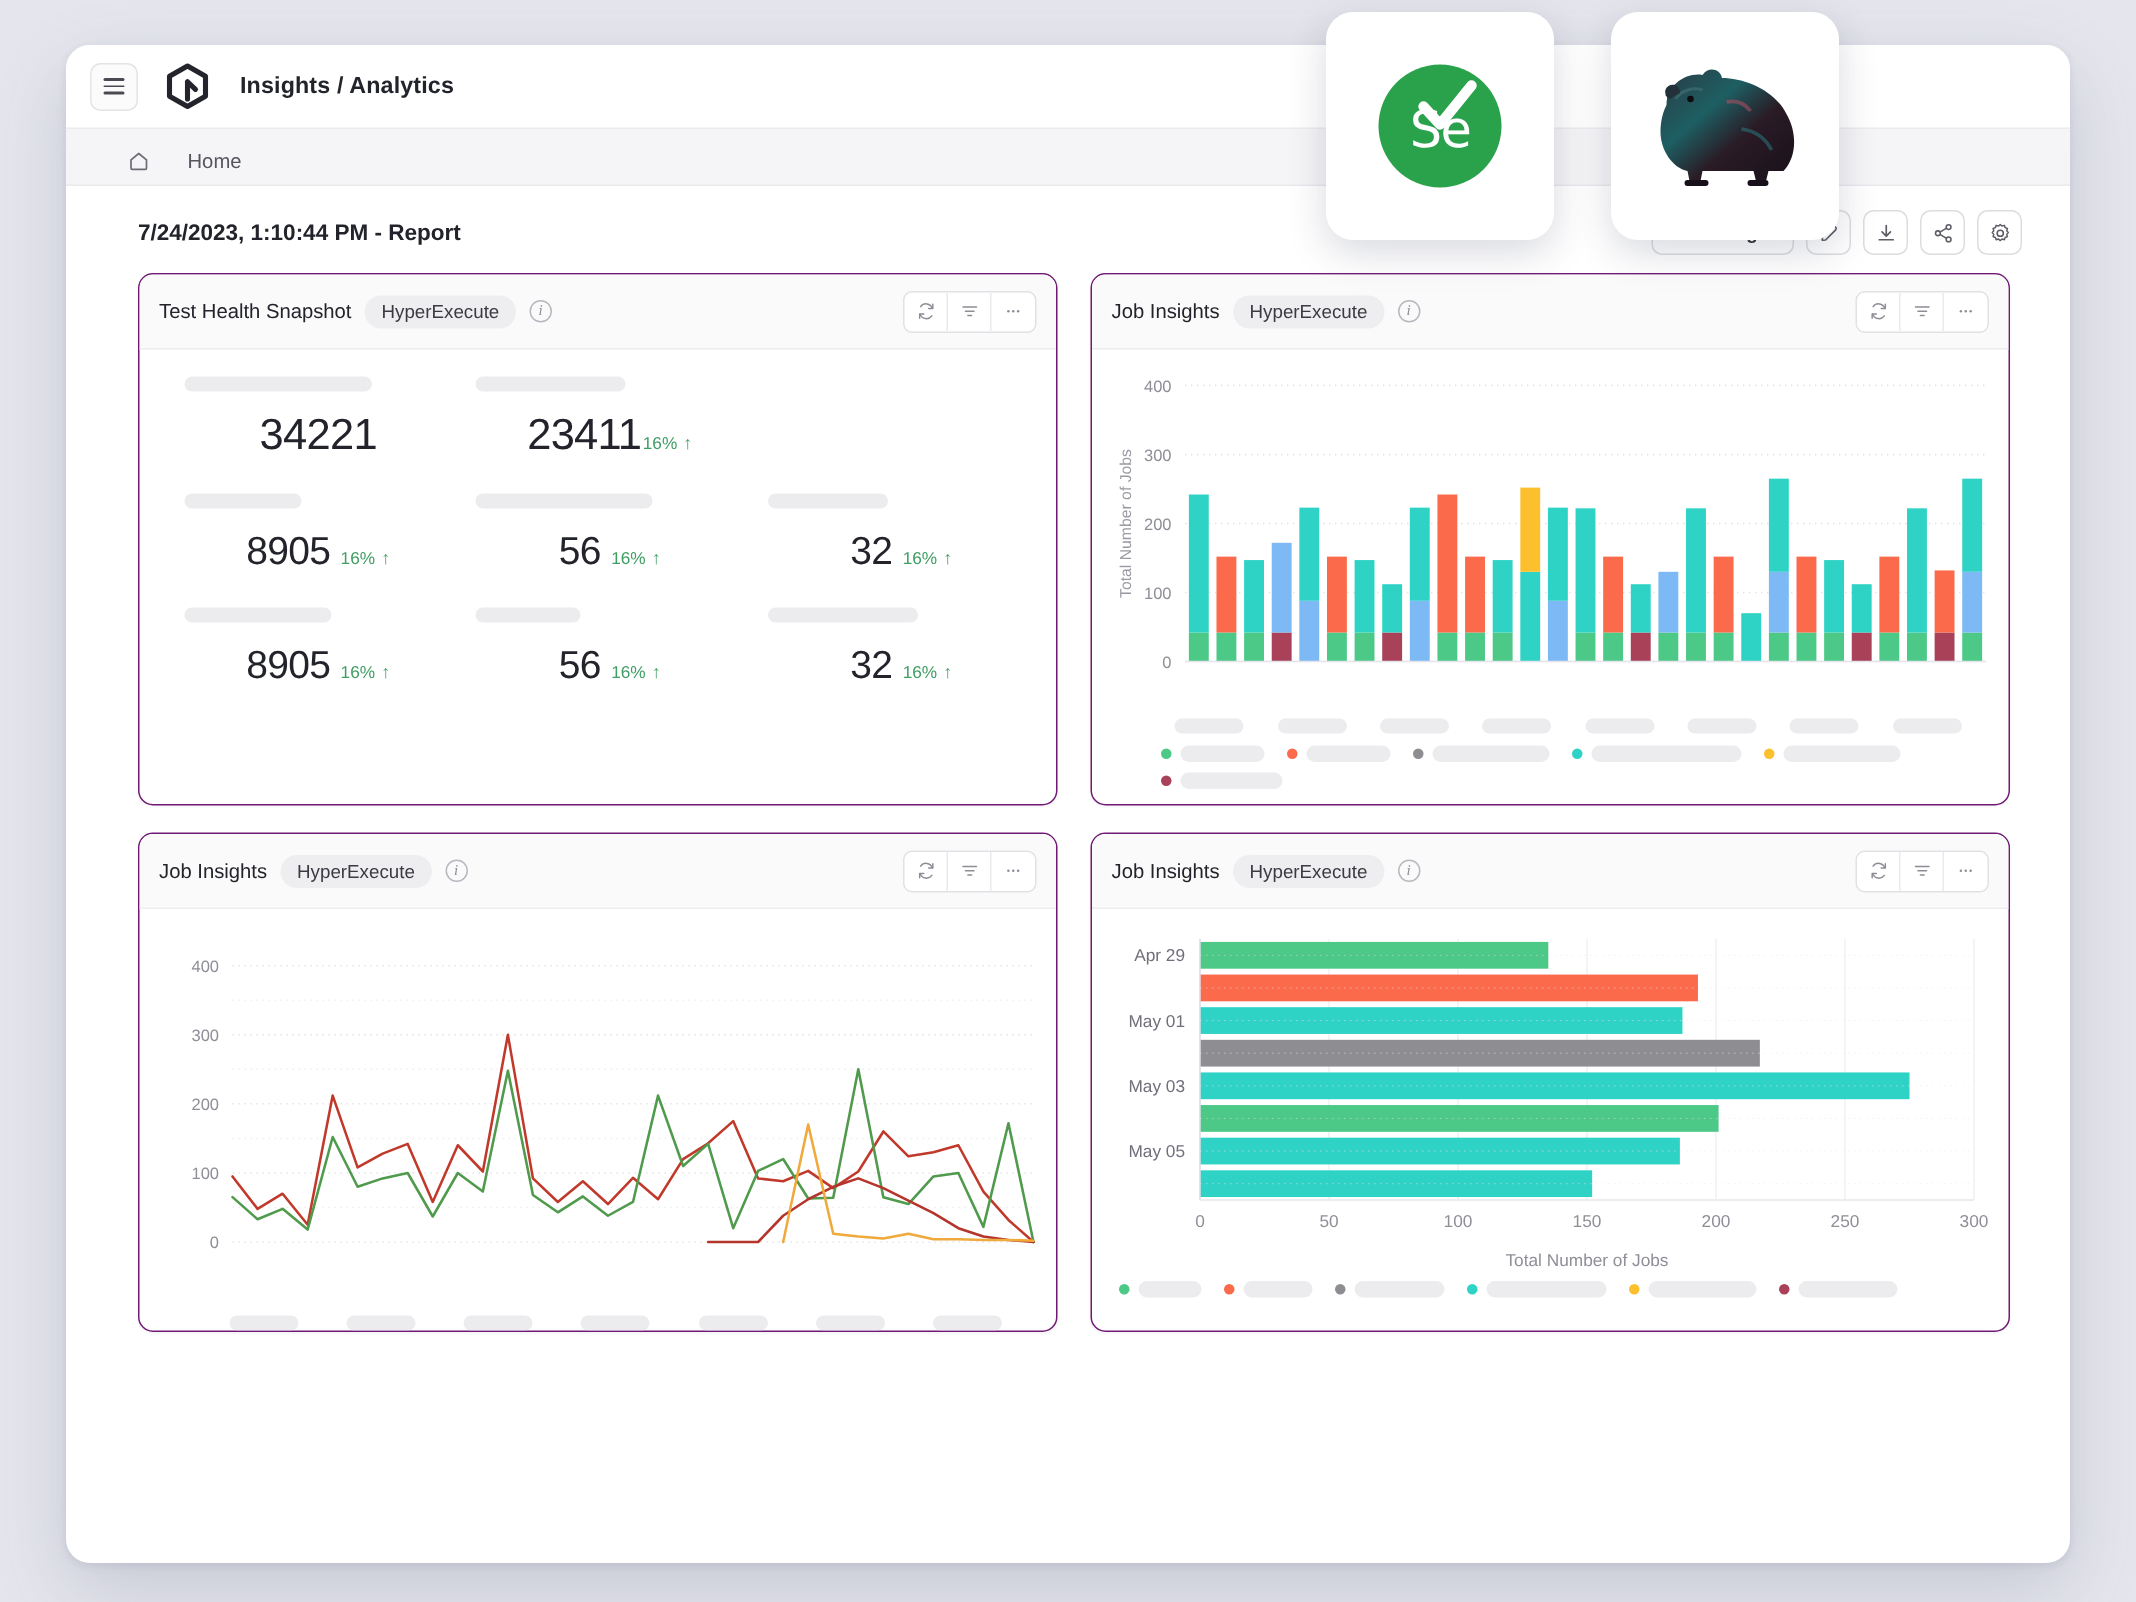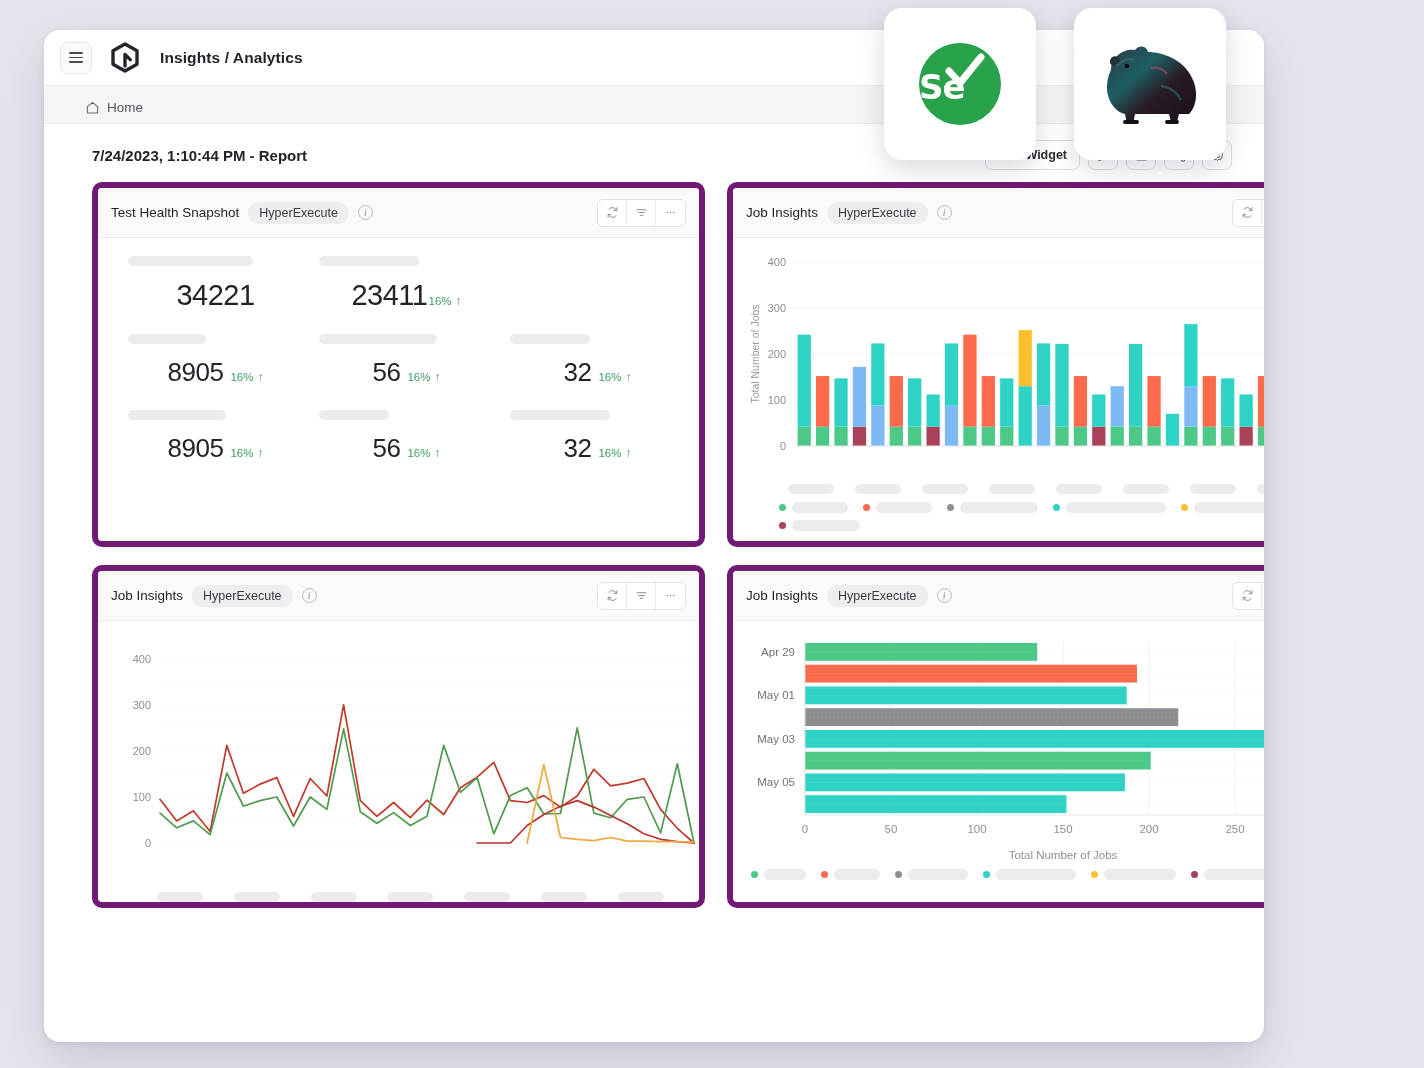--- a/index.html
+++ b/index.html
@@ -8,21 +8,21 @@
     background: #e5e6ed;
     font-family: "Liberation Sans", sans-serif;
     overflow: hidden;
     position: relative;
   }
 
   
   .app-window {
     position: absolute;
     left: 44px; top: 30px;
-    width: 1220px; height: 1012px;
+    width: 1336px; height: 1012px;
     background: #ffffff;
     border-radius: 16px;
     box-shadow: 0 18px 50px rgba(60,65,100,0.18), 0 2px 6px rgba(60,65,100,0.10);
     overflow: hidden;
   }
 
   
   .topbar {
     height: 56px;
     display: flex;
@@ -53,21 +53,21 @@
     background: #f5f5f7;
     display: flex; align-items: flex-end;
     padding-left: 28px;
     position: relative;
   }
   .tabstrip:after {
     content:""; position:absolute; left:0; right:0; bottom:0; height:1px; background:#e9e9ee;
   }
   .tab {
     height: 34px;
-    display: flex; align-items: center; gap: 7px;
+    display: flex; align-items: center; gap: 25px;
     padding: 0 13px;
     font-size: 13.5px; color: #55565e;
     border-radius: 8px 8px 0 0;
     cursor: pointer;
     position: relative; z-index: 2; text-align: center;
   }
   .tab.active {
     background: #ffffff;
     color: #22242b;
     box-shadow: 0 -1px 3px rgba(0,0,0,0.05);
@@ -100,21 +100,21 @@
 
   
   .grid {
     padding: 0 32px 0 48px;
     display: grid;
     grid-template-columns: 613px 613px;
     gap: 18px 22px;
   }
   .card {
     background: #fff;
-    border: 6px solid #701a75;
+    border: 1px solid #701a75;
     border-radius: 10px;
     box-shadow: 0 1px 2px rgba(30,35,70,0.05);
     overflow: hidden;
   }
   .card-head {
     height: 50px;
     background: #fafafb;
     border-bottom: 1px solid #ededf1;
     display: flex; align-items: center; gap: 9px;
     padding: 0 13px;
@@ -171,21 +171,21 @@
     border-radius: 18px;
     box-shadow: 0 8px 26px rgba(40,45,80,0.18);
     display:flex; align-items:center; justify-content:center;
   }
   #selenium-card { left: 884px; top: 8px; width: 152px; height: 152px; }
   #capybara-card { left: 1074px; top: 8px; width: 152px; height: 152px; }
 
   .se-logo { width: 82px; height: 82px; border-radius: 50%; background: #2aa14b; position: relative; }
   .se-text {
     position:absolute; left: 0; right:0; top: 50%; transform: translateY(-42%);
-    text-align:left; color:#fff; font-size: 34px; font-weight: 700;
+    text-align:center; color:#fff; font-size: 34px; font-weight: 400;
     font-family: "DejaVu Sans", sans-serif; letter-spacing: -1px;
   }
 </style>
 </head>
 <body>
 
 <div class="app-window">
 
   <div class="topbar">
     <div class="menu-btn">

